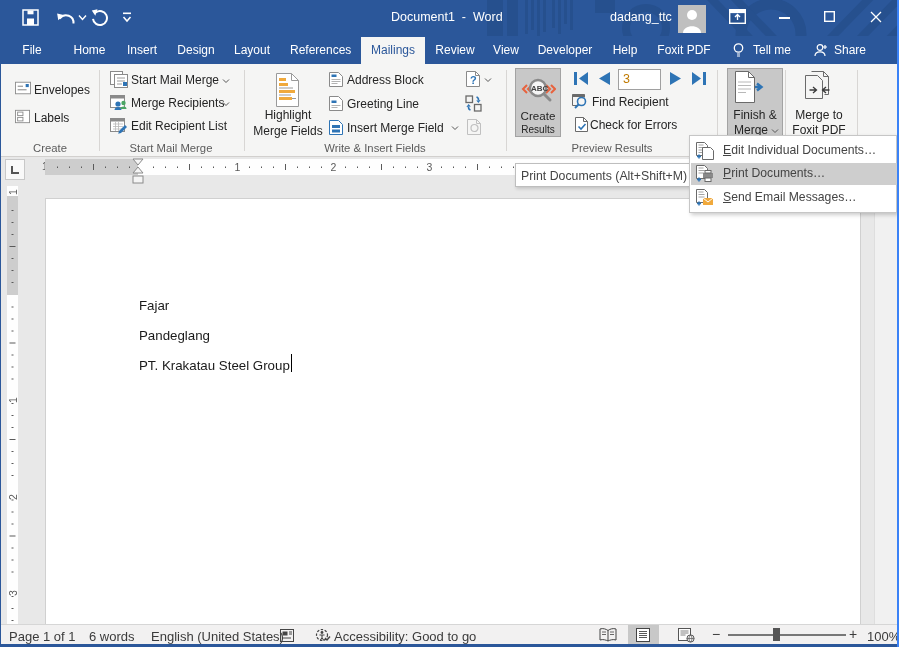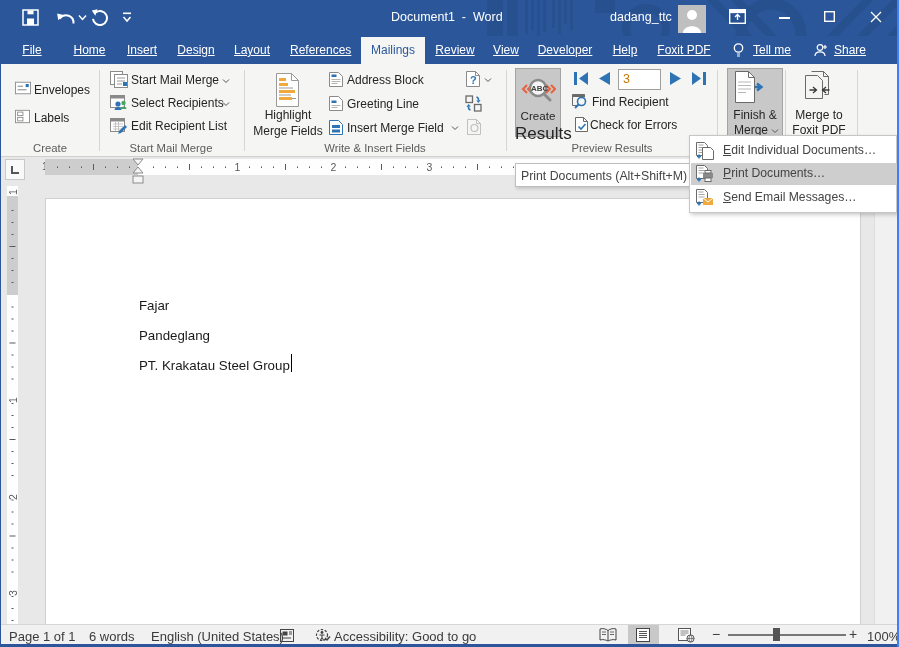--- a/index.html
+++ b/index.html
@@ -7,21 +7,21 @@
 body { font-family:"Liberation Sans", sans-serif; }
 #win { position:relative; width:899px; height:647px; background:#e8e8e8; overflow:hidden;
   border-left:1px solid #2b579a; border-right:2px solid #3b82f6; }
 .abs { position:absolute; }
 
 #titlebar { position:absolute; left:0; top:0; width:899px; height:36px; background:#2b579a; overflow:hidden; }
 #titlebar svg.deco { position:absolute; left:0; top:0; }
 .ttxt { position:absolute; color:#fff; font-size:12.5px; white-space:nowrap; }
 
 #tabrow { position:absolute; left:0; top:36px; width:899px; height:28px; background:#2b579a; }
-.tab { position:absolute; top:0; height:28px; line-height:28px; color:#fff; font-size:12px; text-align:center; white-space:nowrap;text-decoration:underline; }
+.tab { position:absolute; top:0; height:28px; line-height:28px; color:#fff; font-size:12px; text-align:center; white-space:nowrap; }
 #tab-sel { position:absolute; left:360px; top:1px; width:64px; height:27px; background:#f5f5f4; color:#2b579a; line-height:27px; font-size:12px; text-align:center; }
 
 #ribbon { position:absolute; left:0; top:64px; width:899px; height:93px; background:#f5f5f4; border-bottom:1px solid #d2d0ce; }
 .gsep { position:absolute; top:6px; height:81px; width:1px; background:#d8d6d4; }
 .glabel { position:absolute; top:78px; width:130px; text-align:center; font-size:11.3px; color:#5b5b5b; white-space:nowrap; }
 .rtxt { position:absolute; font-size:12px; color:#252525; white-space:nowrap; }
 .bigbtn { position:absolute; background:#c8c8c8; border:1px solid #a3a3a3; }
 .bigtxt { position:absolute; width:100%; text-align:center; font-size:12px; color:#252525; white-space:nowrap; }
 .caret { position:absolute; width:8px; height:8px; }
 
@@ -188,21 +188,21 @@
       </svg>
 
   <svg class="abs" style="left:109px;top:31px" width="18" height="16" viewBox="0 0 18 16">
     <rect x="0.5" y="0.5" width="14" height="12" fill="#fff" stroke="#8a8a8a"></rect>
     <rect x="0.5" y="0.5" width="14" height="3" fill="#8a8a8a"></rect>
     <circle cx="8" cy="9" r="2.6" fill="#2e74b5"></circle>
     <path d="M4.5 15 C4.5 11 11.5 11 11.5 15 z" fill="#2e74b5"></path>
     <circle cx="13.5" cy="8" r="2.2" fill="#4aa564"></circle>
     <path d="M10.5 14 C10.5 10.8 16.5 10.8 16.5 14 z" fill="#4aa564"></path>
   </svg>
-  <div class="rtxt" style="left:130px;top:32px">Select Recipients</div>
+  <div class="rtxt" style="left:130px;top:32px">Merge Recipients</div>
   <svg class="caret" style="left:221px;top:36px" viewBox="0 0 8 8">
         <path d="M1 2.5 l3 3 l3 -3" stroke="#555" fill="none"></path>
       </svg>
 
   <svg class="abs" style="left:109px;top:54px" width="18" height="16" viewBox="0 0 18 16">
     <rect x="0.5" y="0.5" width="14" height="13" fill="#fff" stroke="#8a8a8a"></rect>
     <rect x="0.5" y="0.5" width="14" height="3" fill="#8a8a8a"></rect>
     <path d="M3 6 h10 M3 8.5 h10 M3 11 h10 M5.5 4 v9 M8.5 4 v9" stroke="#b9b9b9" stroke-width="0.8"></path>
     <path d="M9 13 l6 -6 l2 2 l-6 6 l-2.8 0.8 z" fill="#2e74b5"></path>
   </svg>
@@ -272,21 +272,21 @@
   <svg class="abs" style="left:519px;top:14px" width="36" height="30" viewBox="0 0 36 30">
     <g stroke="#e8623d" stroke-width="2" fill="none">
       <path d="M7 7 l-4 4 l4 4 M12 7 l-4 4 l4 4"></path>
       <path d="M26 7 l4 4 l-4 4 M31 7 l4 4 l-4 4"></path>
     </g>
     <circle cx="18" cy="10" r="8" fill="#f5f5f5" stroke="#8a8a8a" stroke-width="2.4"></circle>
     <path d="M24 16 l6 6" stroke="#8a8a8a" stroke-width="3" stroke-linecap="round"></path>
     <text x="11" y="13" font-size="8" font-weight="bold" fill="#444" font-family="Liberation Sans">ABC</text>
   </svg>
   <div class="bigtxt" style="left:514px;top:45px;width:46px;font-size:11.6px">Create</div>
-  <div class="bigtxt" style="left:514px;top:60px;width:46px;font-size:17px">Results</div>
+  <div class="bigtxt" style="left:514px;top:60px;width:46px;font-size:10px">Results</div>
 
   <svg class="abs" style="left:573px;top:8px" width="14" height="13" viewBox="0 0 14 13">
     <rect x="0" y="0" width="3" height="13" fill="#2e74b5"></rect>
     <path d="M14 0 v13 l-9 -6.5 z" fill="#2e74b5"></path>
   </svg>
   <svg class="abs" style="left:597px;top:8px" width="12" height="13" viewBox="0 0 12 13">
     <path d="M12 0 v13 l-11 -6.5 z" fill="#2e74b5"></path>
   </svg>
   <div class="abs" style="left:617px;top:5px;width:43px;height:21px;background:#fff;border:1px solid #a0a0a0"></div>
   <div class="abs" style="left:622px;top:8px;font-size:12.5px;color:#c07a00">3</div>

